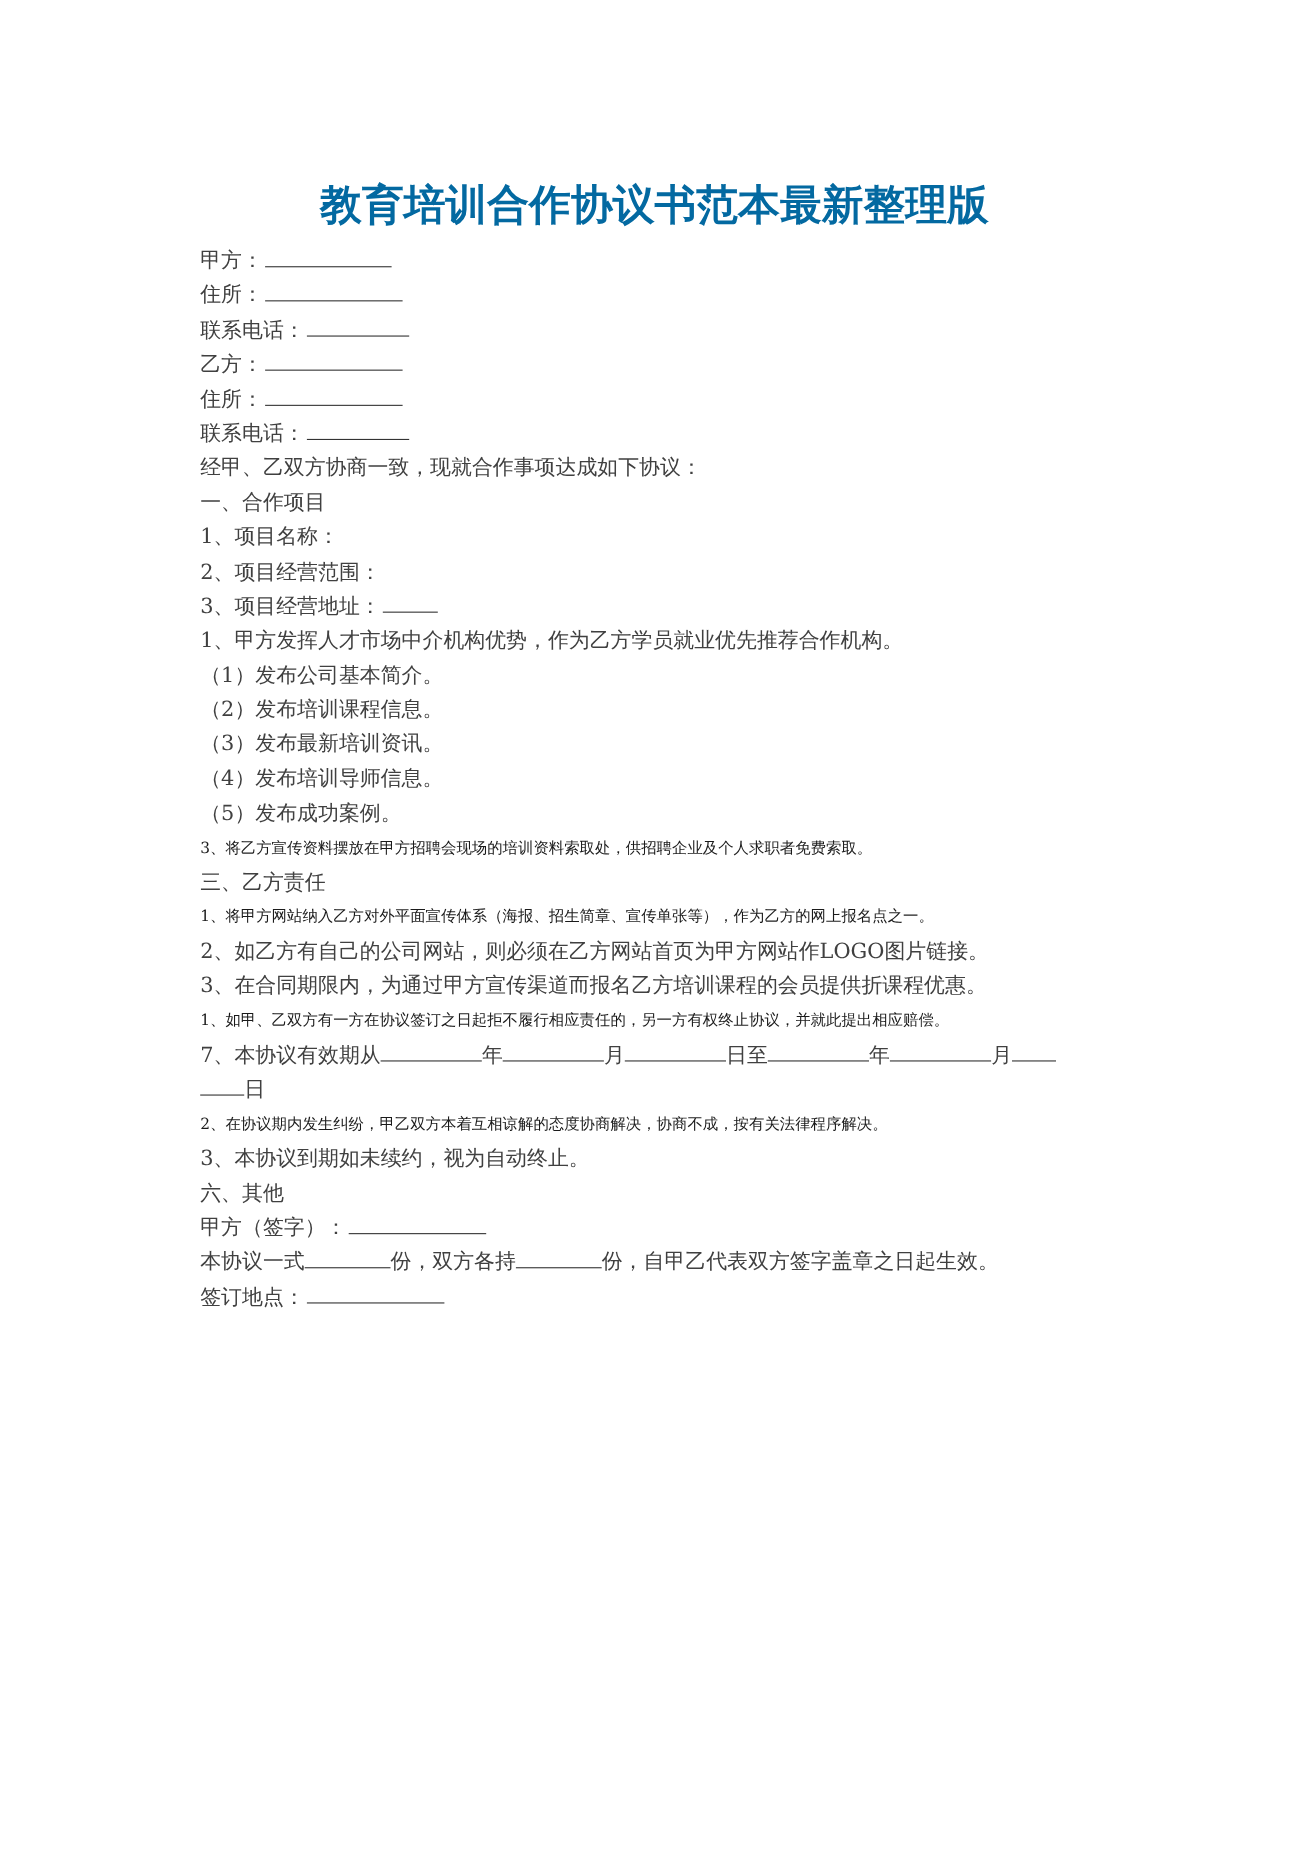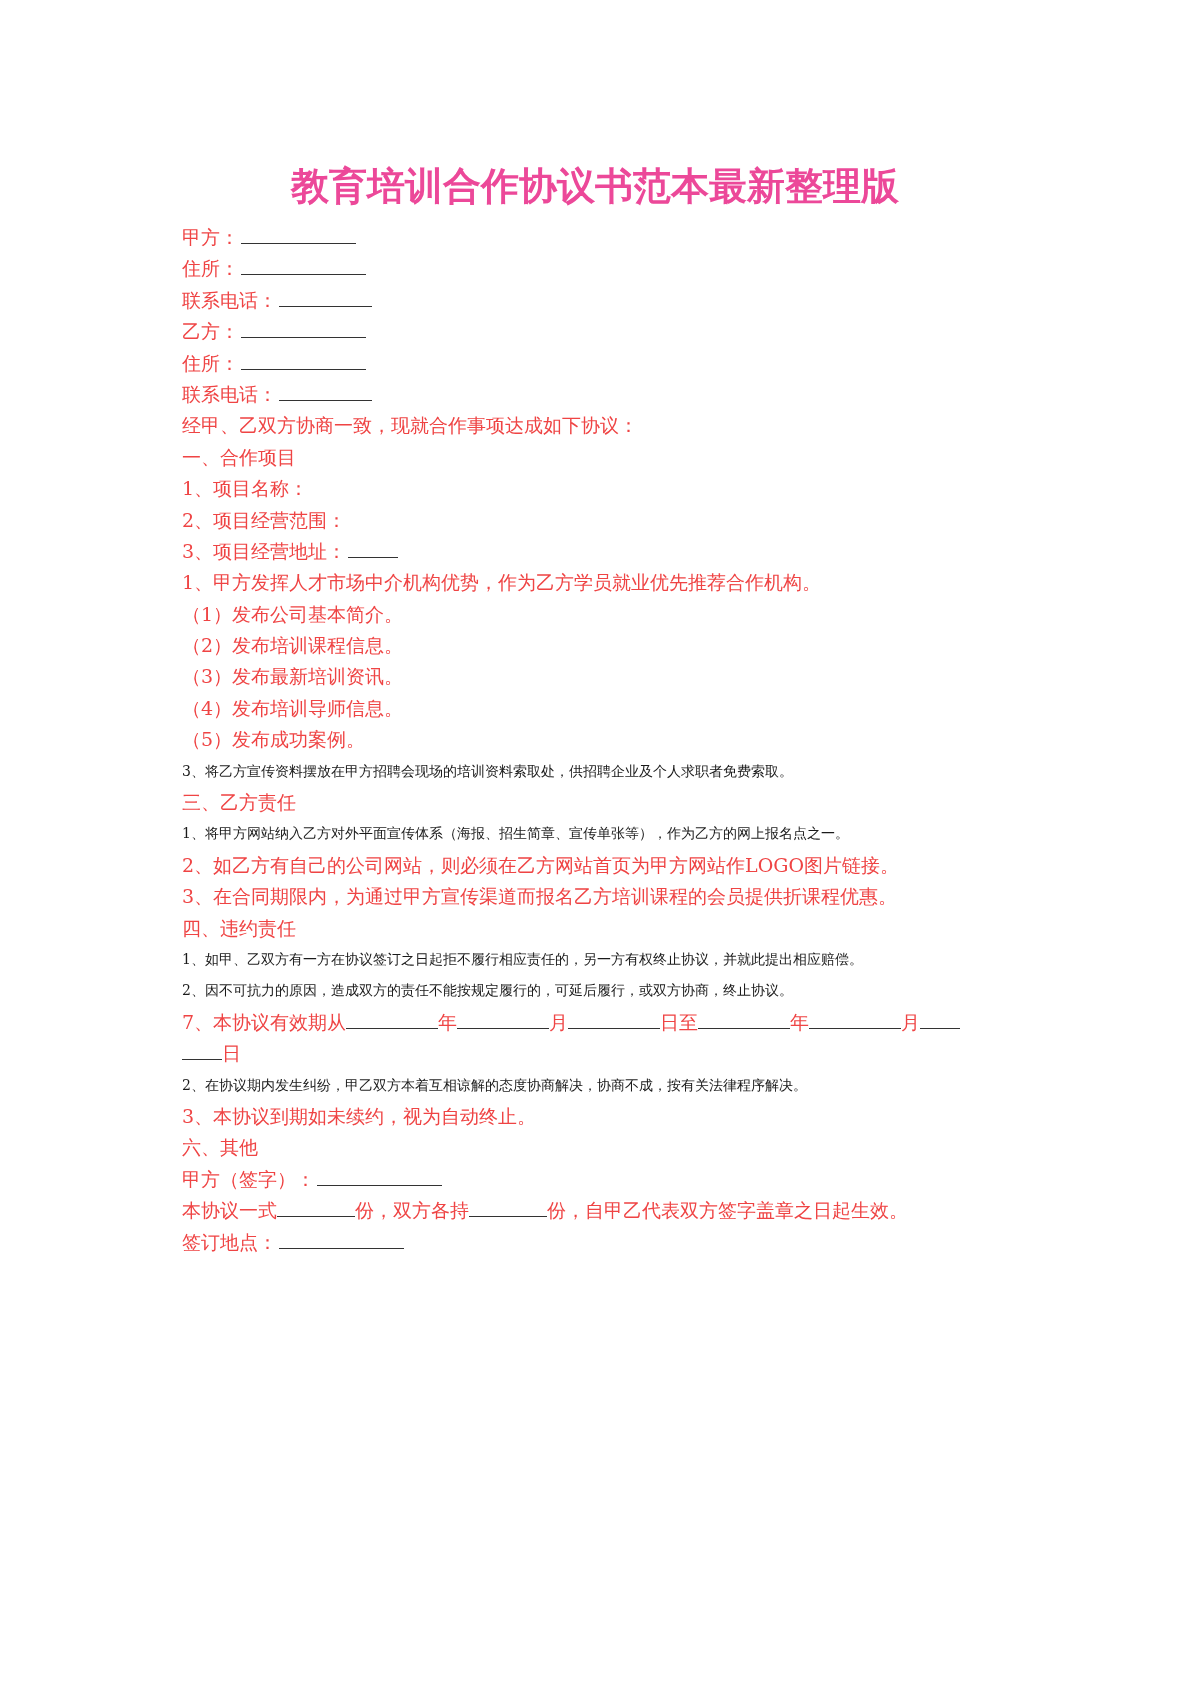--- a/index.html
+++ b/index.html
@@ -27,34 +27,34 @@
       position: absolute;
       left: 0;
       top: 163px;
       width: 1190px;
       text-align: center;
       font-family: "DejaVu Sans", "Liberation Sans", sans-serif;
       font-weight: bold;
       font-size: 38px;
       line-height: 46px;
       letter-spacing: 0px;
-      color: #ec4899;
+      color: #0369a1;
     }
     .body {
       position: absolute;
       left: 182px;
       top: 222px;
       width: 836px;
     }
     .line {
       font-size: 19px;
       line-height: 31.4px;
       height: 31.4px;
       white-space: nowrap;
-      color: #ef4444;
+      color: #404040;
     }
     .para {
       font-size: 14px;
       line-height: 31.4px;
       text-align: justify;
       color: #1a1a1a;
     }
     .blank {
       display: inline-block;
       border-bottom: 1px solid #333;
@@ -117,23 +117,21 @@
     <div class="line">（3）发布最新培训资讯。</div>
     <div class="line">（4）发布培训导师信息。</div>
     <div class="line">（5）发布成功案例。</div>
     <div class="para">3、将乙方宣传资料摆放在甲方招聘会现场的培训资料索取处，供招聘企业及个人求职者免费索取。</div>
 
     <div class="line">三、乙方责任</div>
     <div class="para">1、将甲方网站纳入乙方对外平面宣传体系（海报、招生简章、宣传单张等），作为乙方的网上报名点之一。</div>
     <div class="line">2、如乙方有自己的公司网站，则必须在乙方网站首页为甲方网站作LOGO图片链接。</div>
     <div class="line">3、在合同期限内，为通过甲方宣传渠道而报名乙方培训课程的会员提供折课程优惠。</div>
 
-    <div class="line">四、违约责任</div>
     <div class="para">1、如甲、乙双方有一方在协议签订之日起拒不履行相应责任的，另一方有权终止协议，并就此提出相应赔偿。</div>
-    <div class="para">2、因不可抗力的原因，造成双方的责任不能按规定履行的，可延后履行，或双方协商，终止协议。</div>
 
     <div class="line">
       <span>7、本协议有效期从</span><span class="blank w-date"></span><span>年</span><span class="blank w-date"></span><span>月</span><span class="blank w-date"></span><span>日至</span><span class="blank w-date"></span><span>年</span><span class="blank w-date"></span><span>月</span><span class="blank w-tail"></span>
     </div>
     <div class="line">
       <span class="blank w-tail2"></span><span>日</span>
     </div>
     <div class="para">2、在协议期内发生纠纷，甲乙双方本着互相谅解的态度协商解决，协商不成，按有关法律程序解决。</div>
     <div class="line">3、本协议到期如未续约，视为自动终止。</div>
 

